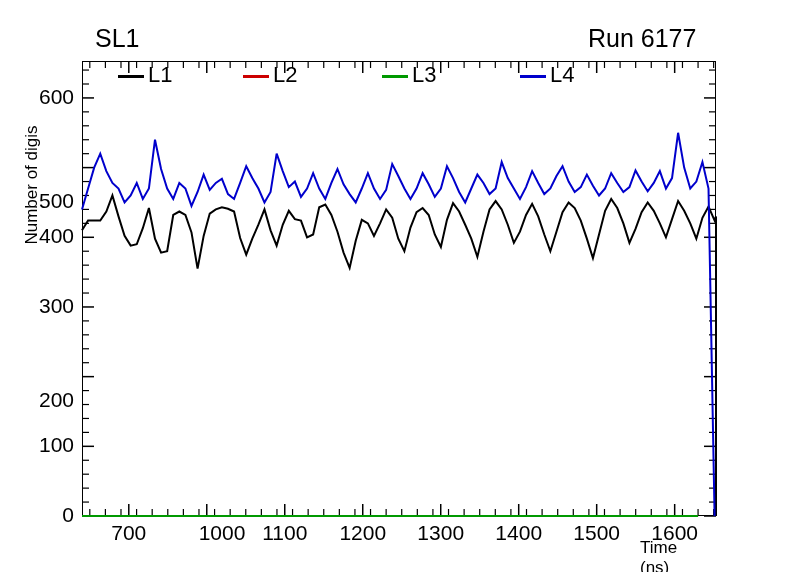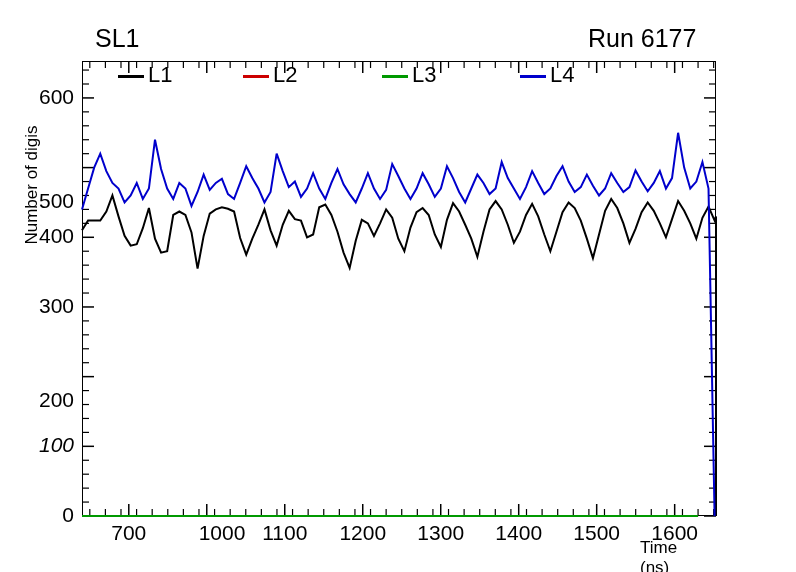--- a/index.html
+++ b/index.html
@@ -213,21 +213,21 @@
     <g id="curves">
         <polyline points="82.00,230.32 88.08,220.56 94.17,220.56 100.25,220.56 106.33,211.51 112.41,195.48 118.50,216.38 124.58,235.89 130.66,245.65 136.74,244.25 142.83,228.23 148.91,208.02 154.99,238.68 161.07,252.62 167.16,251.22 173.24,214.99 179.32,211.51 185.41,214.99 191.49,232.41 197.57,268.64 203.65,235.89 209.74,213.60 215.82,209.42 221.90,207.32 227.98,208.72 234.07,211.51 240.15,237.98 246.23,254.71 252.31,238.68 258.40,224.74 264.48,209.42 270.56,230.32 276.65,245.65 282.73,224.74 288.81,210.81 294.89,219.17 300.98,220.56 307.06,237.29 313.14,234.50 319.22,207.32 325.31,204.54 331.39,214.99 337.47,231.71 343.55,252.62 349.64,267.94 355.72,240.77 361.80,219.87 367.88,223.35 373.97,235.89 380.05,223.35 386.13,209.42 392.22,217.78 398.30,238.68 404.38,251.22 410.46,227.53 416.55,212.20 422.63,208.02 428.71,214.99 434.79,234.50 440.88,247.04 446.96,219.87 453.04,203.14 459.12,211.51 465.21,224.74 471.29,238.68 477.37,256.80 483.46,231.71 489.54,209.42 495.62,201.05 501.70,209.42 507.79,224.74 513.87,242.86 519.95,231.71 526.03,214.99 532.12,203.84 538.20,216.38 544.28,234.50 550.36,251.22 556.45,231.71 562.53,212.20 568.61,202.45 574.70,208.02 580.78,220.56 586.86,238.68 592.94,258.19 599.03,234.50 605.11,210.81 611.19,198.96 617.27,208.02 623.36,223.35 629.44,242.86 635.52,228.92 641.60,212.20 647.69,202.45 653.77,210.81 659.85,223.35 665.94,237.29 672.02,219.17 678.10,201.05 684.18,210.81 690.27,223.35 696.35,238.68 702.43,217.78 708.51,206.63 714.60,220.56 716.00,216.38 716.00,516.00" fill="none" stroke="#000000" stroke-width="2"></polyline>
         <polyline points="82.00,516.00 698.06,516.00" fill="none" stroke="#cc0000" stroke-width="2"></polyline>
         <polyline points="82.00,516.00 698.06,516.00" fill="none" stroke="#009900" stroke-width="2"></polyline>
         <polyline points="82.00,209.42 88.08,188.51 94.17,167.61 100.25,153.67 106.33,171.09 112.41,182.94 118.50,188.51 124.58,202.45 130.66,195.48 136.74,182.94 142.83,198.96 148.91,188.51 154.99,139.74 161.07,169.00 167.16,188.51 173.24,198.96 179.32,182.94 185.41,188.51 191.49,205.93 197.57,192.00 203.65,174.58 209.74,189.91 215.82,182.94 221.90,178.76 227.98,194.09 234.07,198.96 240.15,182.94 246.23,166.21 252.31,178.06 258.40,188.51 264.48,202.45 270.56,192.00 276.65,153.67 282.73,171.09 288.81,187.12 294.89,181.54 300.98,196.87 307.06,188.51 313.14,173.18 319.22,188.51 325.31,198.96 331.39,182.94 337.47,169.00 343.55,184.33 349.64,194.09 355.72,202.45 361.80,188.51 367.88,173.18 373.97,188.51 380.05,198.96 386.13,189.91 392.22,164.12 398.30,175.97 404.38,188.51 410.46,198.96 416.55,188.51 422.63,173.18 428.71,184.33 434.79,196.87 440.88,188.51 446.96,166.21 453.04,178.06 459.12,192.00 465.21,202.45 471.29,188.51 477.37,174.58 483.46,182.94 489.54,194.09 495.62,188.51 501.70,162.03 507.79,178.06 513.87,188.51 519.95,198.96 526.03,187.12 532.12,171.09 538.20,182.94 544.28,194.09 550.36,188.51 556.45,175.97 562.53,166.21 568.61,181.54 574.70,192.00 580.78,187.12 586.86,174.58 592.94,185.72 599.03,195.48 605.11,188.51 611.19,173.18 617.27,182.94 623.36,192.00 629.44,187.12 635.52,170.40 641.60,181.54 647.69,191.30 653.77,182.94 659.85,171.09 665.94,188.51 672.02,178.06 678.10,132.77 684.18,167.61 690.27,188.51 696.35,181.54 702.43,162.03 708.51,188.51 714.60,516.00" fill="none" stroke="#0000cc" stroke-width="2"></polyline>
       </g>
   </svg>
 
   <div id="ytick-labels">
       <div class="ytick-label" style="left: 4px; top: 503px;">0</div>
-      <div class="ytick-label" style="left: 4px; top: 433.322px; font-style: italic;">100</div>
+      <div class="ytick-label" style="left: 4px; top: 433.322px;">100</div>
       <div class="ytick-label" style="left: 4px; top: 363.643px; margin-top: 24px;">200</div>
       <div class="ytick-label" style="left: 4px; top: 293.965px;">300</div>
       <div class="ytick-label" style="left: 4px; top: 224.286px;">400</div>
       <div class="ytick-label" style="left: 4px; top: 170px; margin-top: 19px;">500</div>
       <div class="ytick-label" style="left: 4px; top: 84.9296px;">600</div>
     </div>
   <div id="xtick-labels">
       <div class="xtick-label" style="left: 88.7897px; top: 521px;">700</div>
       <div class="xtick-label" style="left: 182px; top: 521px;">1000</div>
       <div class="xtick-label" style="left: 244.755px; top: 521px;">1100</div>

